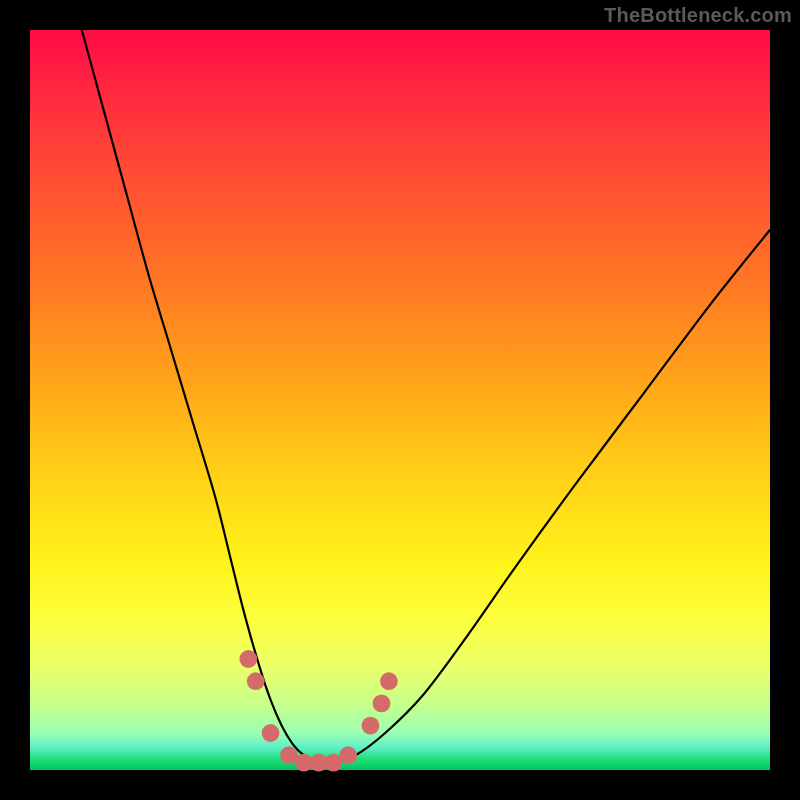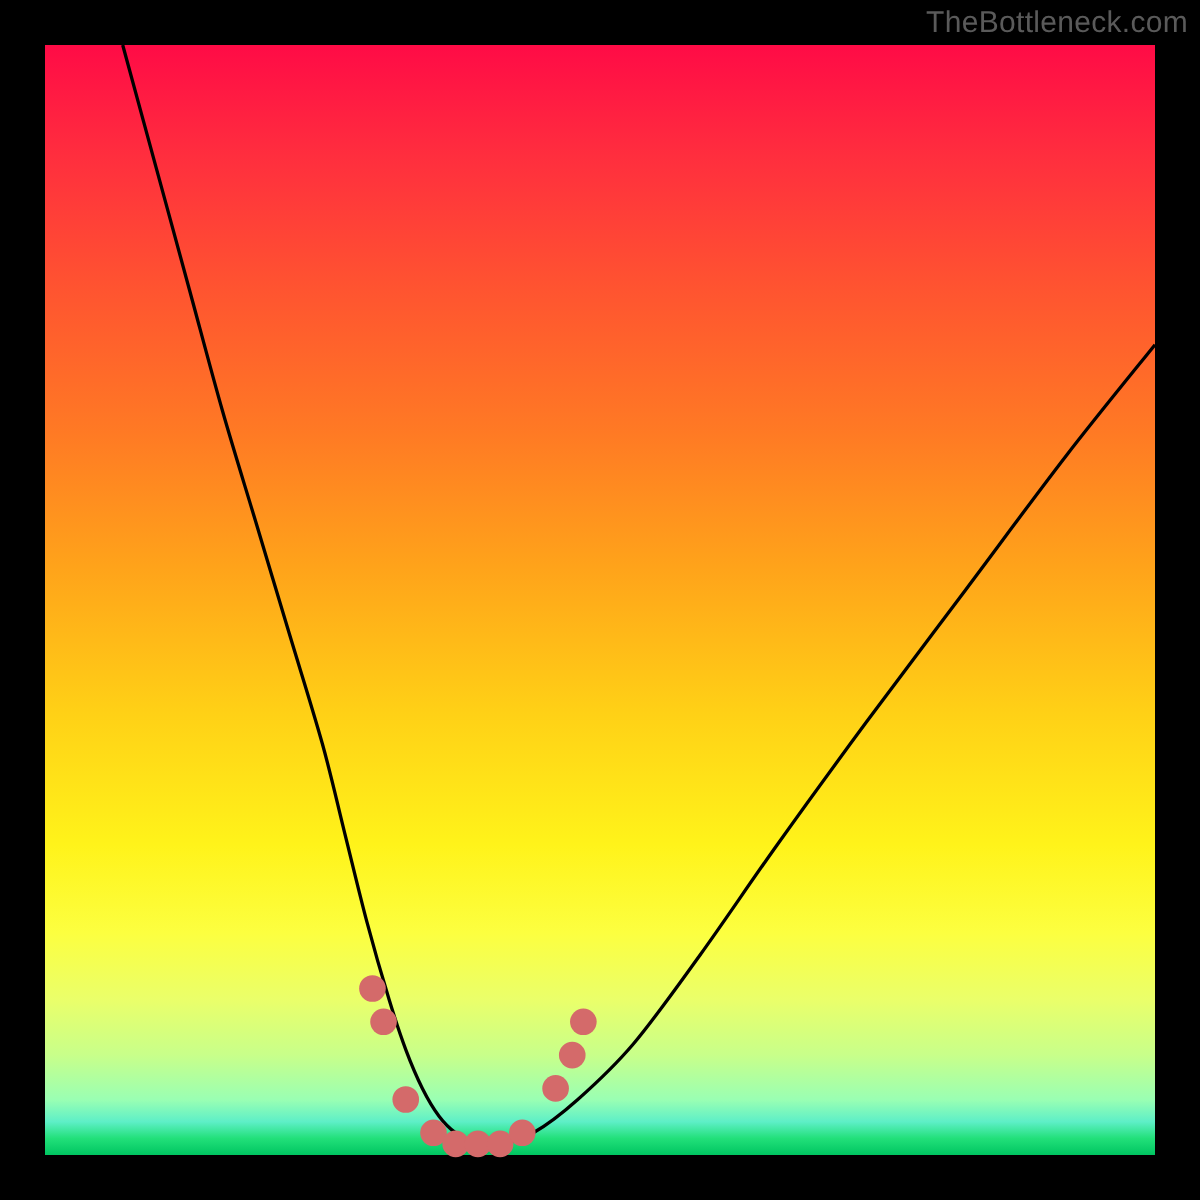--- a/index.html
+++ b/index.html
@@ -40,21 +40,21 @@
       #22e07a 98.5%,
       #00c561 100%
     );
   }
   .watermark {
     position: absolute;
     top: 4px;
     right: 8px;
     font-family: Arial, Helvetica, sans-serif;
     font-size: 20px;
-    font-weight: 400;
+    font-weight: 700;
     color: #5a5a5a;
     letter-spacing: 0.2px;
     user-select: none;
   }
   svg.curve {
     position: absolute;
     left: 0;
     top: 0;
     width: 740px;
     height: 740px;

